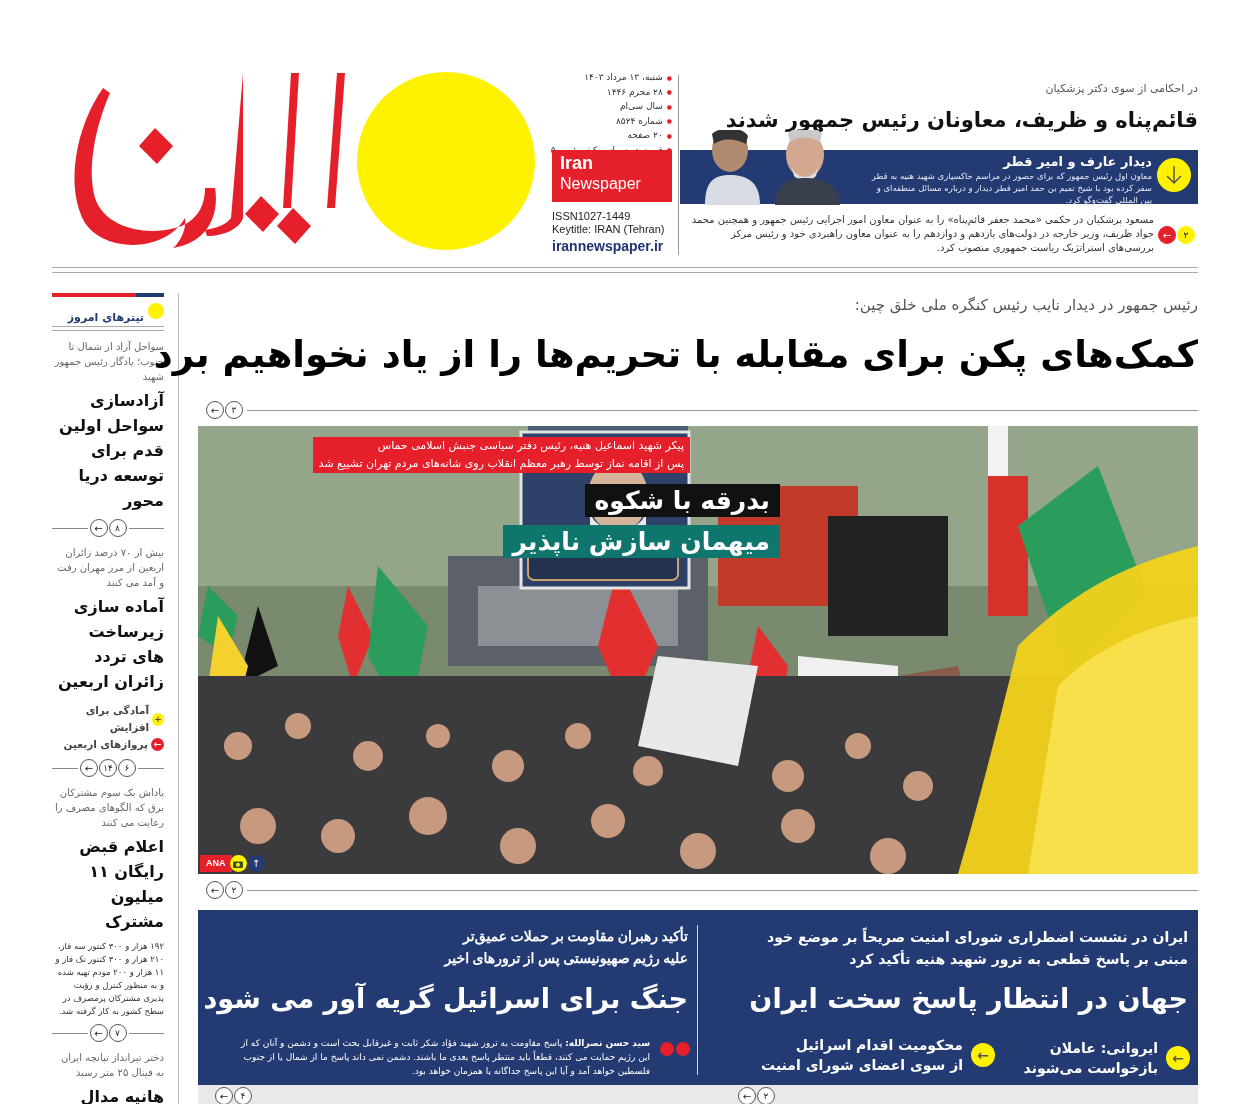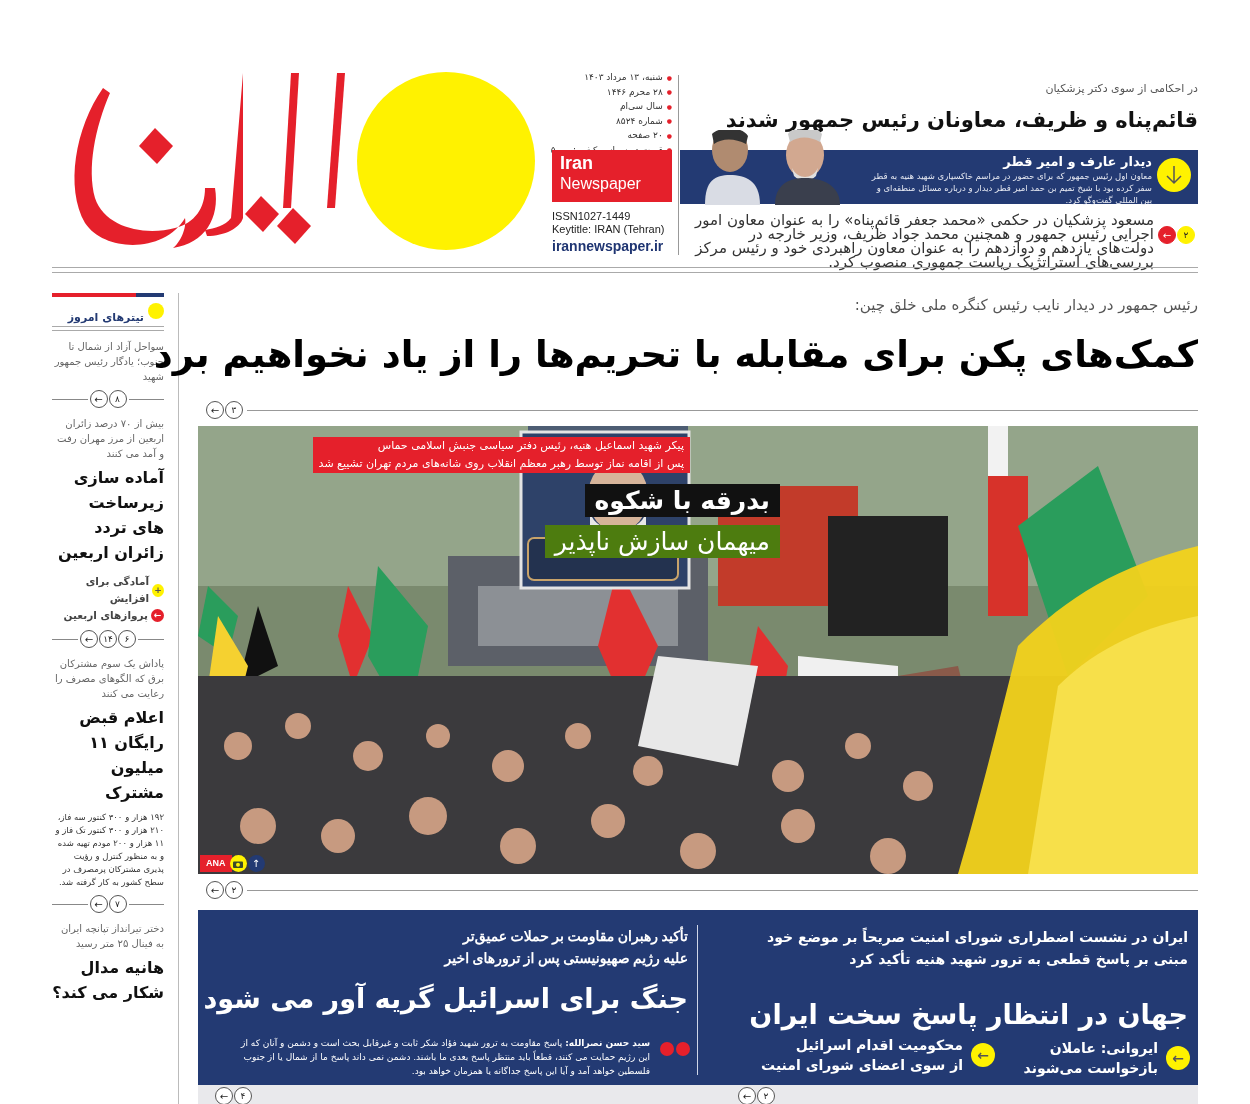--- a/index.html
+++ b/index.html
@@ -25,21 +25,21 @@
   #vsep { left: 678px; top: 75px; width: 1px; height: 180px; background: #999; }
 
   #topkicker { right: 52px; top: 82px; font-size: 11px; color: #555; }
   #tophead { right: 52px; top: 108px; font-size: 21px; font-weight: bold; color: #111; }
   #photos { left: 680px; top: 130px; width: 190px; height: 75px; }
   #bluebox { left: 865px; top: 150px; width: 333px; height: 54px; background: #233a73; color: #fff; padding: 4px 46px 4px 6px; }
   #bluebox .t { font-size: 13px; font-weight: bold; line-height: 16px; }
   #bluebox .d { font-size: 8.5px; line-height: 12px; color: #e6e9f2; }
   #bluebox .arrow { position: absolute; right: 7px; top: 8px; width: 34px; height: 34px; border-radius: 50%; background: #fff200; }
   #bluestrip { left: 680px; top: 150px; width: 190px; height: 54px; background: #233a73; }
-  #topbody { left: 690px; top: 213px; width: 464px; font-size: 15px; line-height: 14px; color: #333; }
+  #topbody { left: 690px; top: 213px; width: 464px; font-size: 10px; line-height: 14px; color: #333; }
   #topref { right: 55px; top: 226px; }
 
   .refbadge { display: inline-flex; direction: rtl; align-items: center; gap: 1px; }
   .ref-num { width: 18px; height: 18px; border-radius: 50%; border: 1px solid #555; font-size: 9px; display: flex; align-items: center; justify-content: center; background: #fff; color: #222; }
   .ref-arrow { width: 18px; height: 18px; border-radius: 50%; border: 1px solid #555; font-size: 10px; display: flex; align-items: center; justify-content: center; background: #fff; color: #222; }
   .ref-num.yellow { background: #fff200; border-color: #fff200; }
   .ref-arrow.red { background: #e5202b; border-color: #e5202b; color: #fff; }
 
   #rule1 { left: 52px; top: 267px; width: 1146px; height: 1px; background: #aaa; }
   #rule2 { left: 52px; top: 272px; width: 1146px; height: 1px; background: #aaa; }
@@ -72,37 +72,37 @@
   #lead-ref { left: 206px; top: 401px; width: 992px; height: 18px; }
   #lead-ref::before { content: ""; position: absolute; left: 0; right: 0; top: 9px; height: 1px; background: #999; }
   #lead-ref .refbadge { position: absolute; left: 0; top: 0; background: #fff; padding-right: 4px; }
 
   
   #photo { left: 198px; top: 426px; width: 1000px; height: 448px; overflow: hidden; background: #6f7f6a; }
   #photo svg { display: block; }
   #cap-red { right: 560px; top: 437px; background: #e5202b; color: #fff; font-size: 11px; line-height: 18px; padding: 0 6px; }
   #cap-red div { white-space: nowrap; }
   #cap-black1 { right: 470px; top: 484px; background: #111; color: #fff; font-size: 25px; font-weight: bold; padding: 2px 10px; white-space: nowrap; }
-  #cap-black2 { right: 470px; top: 525px; background: #4d7c0f; color: #fff; font-size: 25px; font-weight: normal; padding: 2px 10px; white-space: nowrap; }
+  #cap-black2 { right: 470px; top: 525px; background: #0f766e; color: #fff; font-size: 25px; font-weight: bold; padding: 2px 10px; white-space: nowrap; }
   #credit { left: 200px; top: 855px; display: flex; align-items: center; height: 17px; }
   #credit .lbl { background: #e5202b; color: #fff; font-family: "Liberation Sans", sans-serif; font-size: 9px; font-weight: bold; padding: 0 6px; height: 17px; line-height: 17px; }
   #credit .cam { width: 17px; height: 17px; border-radius: 50%; background: #fff200; margin-left: -2px; font-size: 9px; display: flex; align-items: center; justify-content: center; }
   #credit .up { width: 17px; height: 17px; border-radius: 50%; background: #233a73; color: #fff; font-size: 10px; display: flex; align-items: center; justify-content: center; margin-left: 1px; }
   #photo-ref { left: 206px; top: 881px; width: 992px; height: 18px; }
   #photo-ref::before { content: ""; position: absolute; left: 0; right: 0; top: 9px; height: 1px; background: #999; }
   #photo-ref .refbadge { position: absolute; left: 0; top: 0; background: #fff; padding-right: 4px; }
 
   
   #bottom { left: 198px; top: 910px; width: 1000px; height: 175px; background: #233a73; }
   #bottom-base { left: 198px; top: 1085px; width: 1000px; height: 19px; background: #e9e9ec; }
   #bsep { left: 697px; top: 925px; width: 1px; height: 150px; background: #cfd6e8; }
   .bk { color: #fff; font-size: 14px; font-weight: bold; line-height: 22px; direction: rtl; text-align: right; white-space: nowrap; }
   .bh { color: #fff; font-size: 27px; font-weight: bold; direction: rtl; text-align: right; white-space: nowrap; }
   #r-kick { right: 62px; top: 926px; }
-  #r-head { right: 62px; top: 983px; margin-top: 16px; }
+  #r-head { right: 62px; top: 983px; }
   #l-kick { right: 562px; top: 926px; font-family: Liberation Serif, serif; }
   #l-head { right: 562px; top: 983px; }
   .sub { display: flex; direction: rtl; align-items: center; gap: 8px; color: #fff; font-size: 14px; font-weight: bold; line-height: 20px; }
   .sub .yc { width: 24px; height: 24px; border-radius: 50%; background: #fff200; color: #555; display: flex; align-items: center; justify-content: center; font-size: 14px; flex-shrink: 0; }
   #sub1 { right: 60px; top: 1038px; }
   #sub2 { right: 255px; top: 1035px; }
   #quote { right: 560px; top: 1036px; display: flex; direction: rtl; gap: 10px; }
   #quote .q { display: flex; gap: 2px; margin-top: 6px; }
   #quote .q span { width: 14px; height: 14px; border-radius: 50%; background: #e5202b; display: block; }
   #quote .txt { color: #fff; font-size: 9px; line-height: 14px; width: 420px; direction: rtl; text-align: right; }
@@ -181,20 +181,21 @@
 <div id="sidebar" class="abs">
   <div id="sb-bar"></div>
   <div id="sb-title">
     <span class="dot"></span>
     <span class="txt">تیترهای امروز</span>
   </div>
   <div class="sb-dbl"></div>
 
   <div class="sb-item">
     <div class="sb-kick">سواحل آزاد از شمال تا جنوب؛ یادگار رئیس جمهور شهید</div>
+    <div class="sb-head">آزادسازی سواحل اولین قدم برای توسعه دریا محور</div>
     <div class="sb-ref">
       <span class="refbadge">
         <span class="ref-num">۸</span>
         <span class="ref-arrow">←</span>
       </span>
     </div>
   </div>
 
   <div class="sb-item">
     <div class="sb-kick">بیش از ۷۰ درصد زائران اربعین از مرز مهران رفت و آمد می کنند</div>

